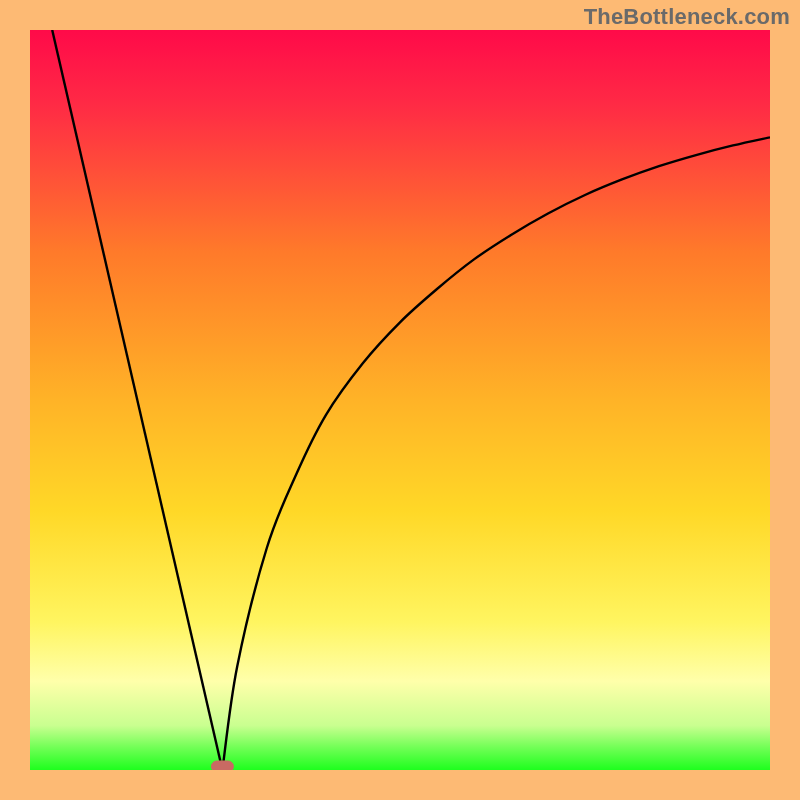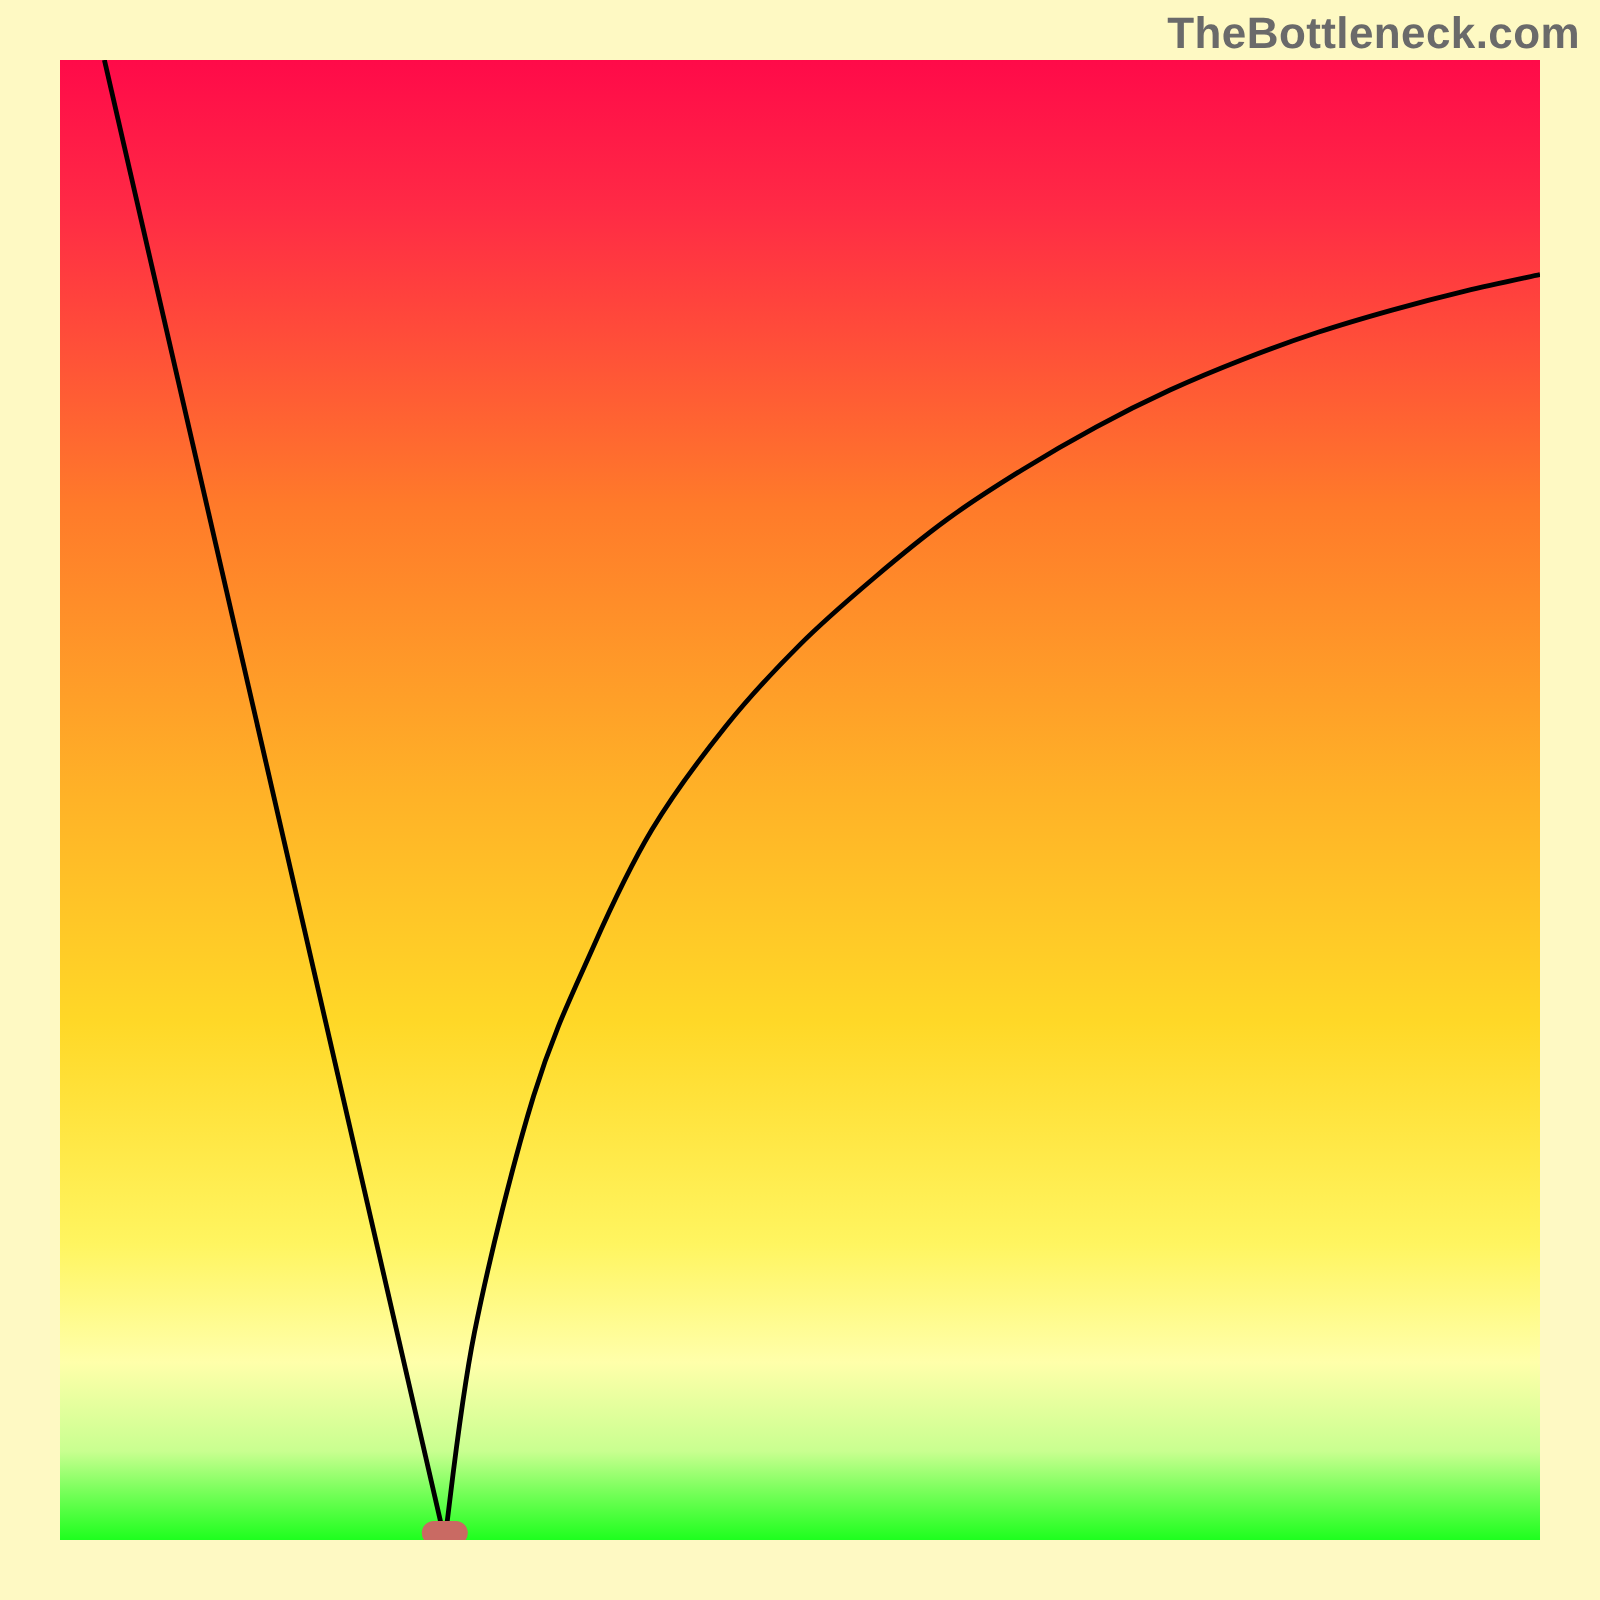--- a/index.html
+++ b/index.html
@@ -9,21 +9,21 @@
     height: 800px;
     background: #000;
     overflow: hidden;
   }
   .frame {
     position: absolute;
     left: 0;
     top: 0;
     width: 800px;
     height: 800px;
-    background: #fef9c3;
+    background: #fdba74;
   }
   .plot {
     position: absolute;
     left: 30px;
     top: 30px;
     width: 740px;
     height: 740px;
   }
   .watermark {
     position: absolute;

